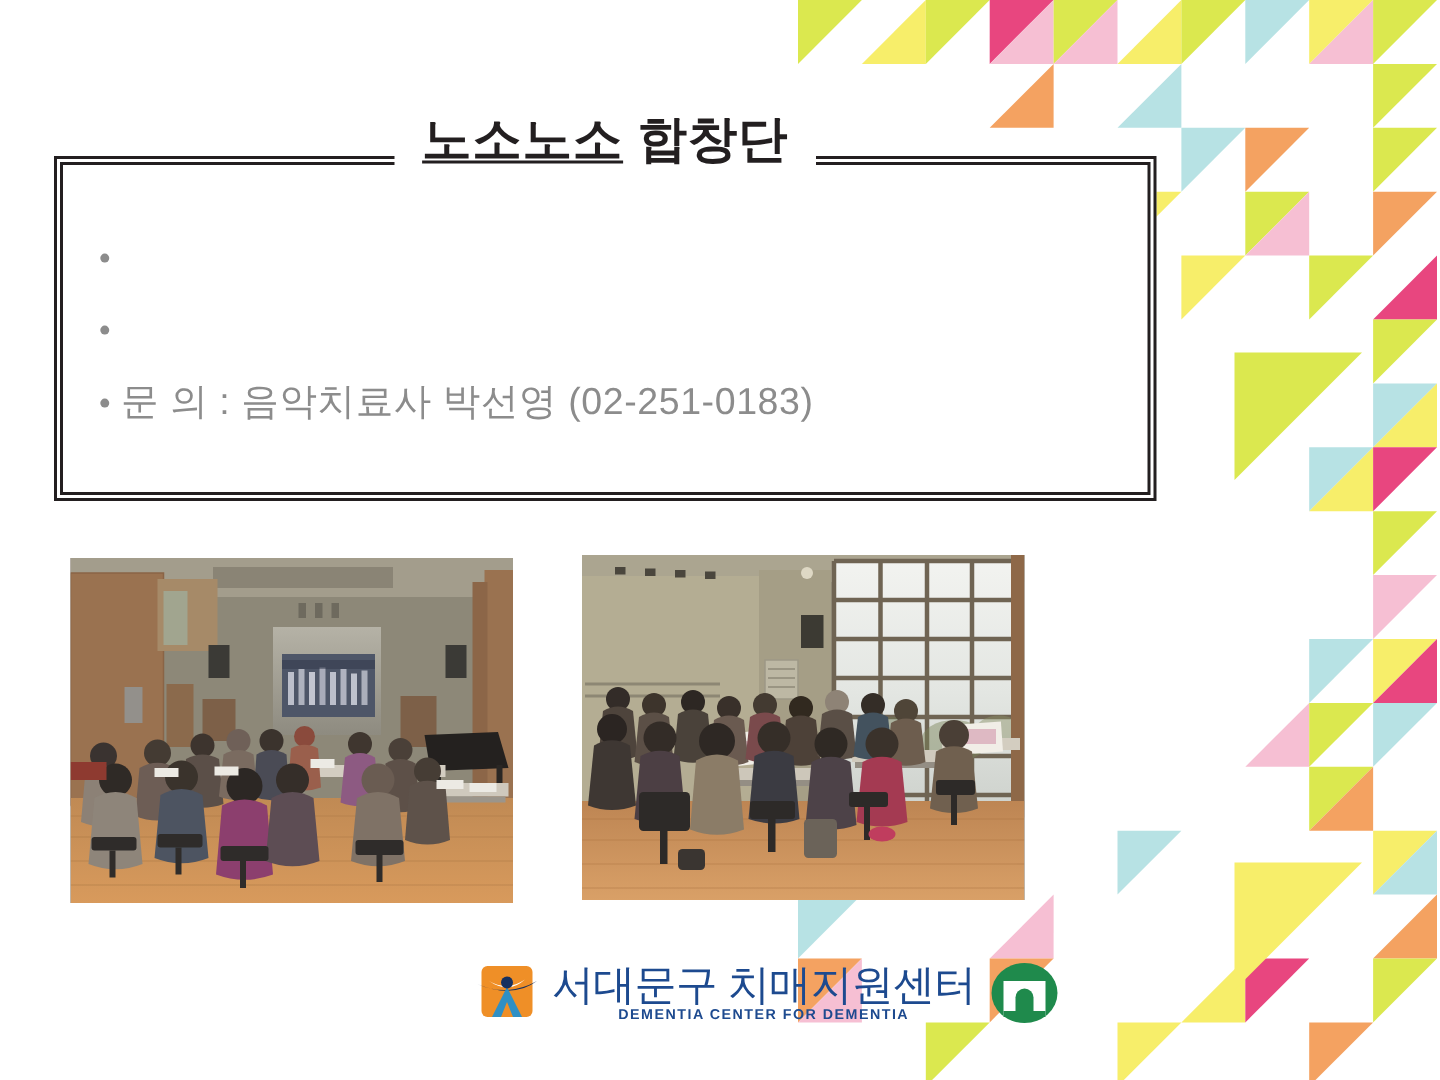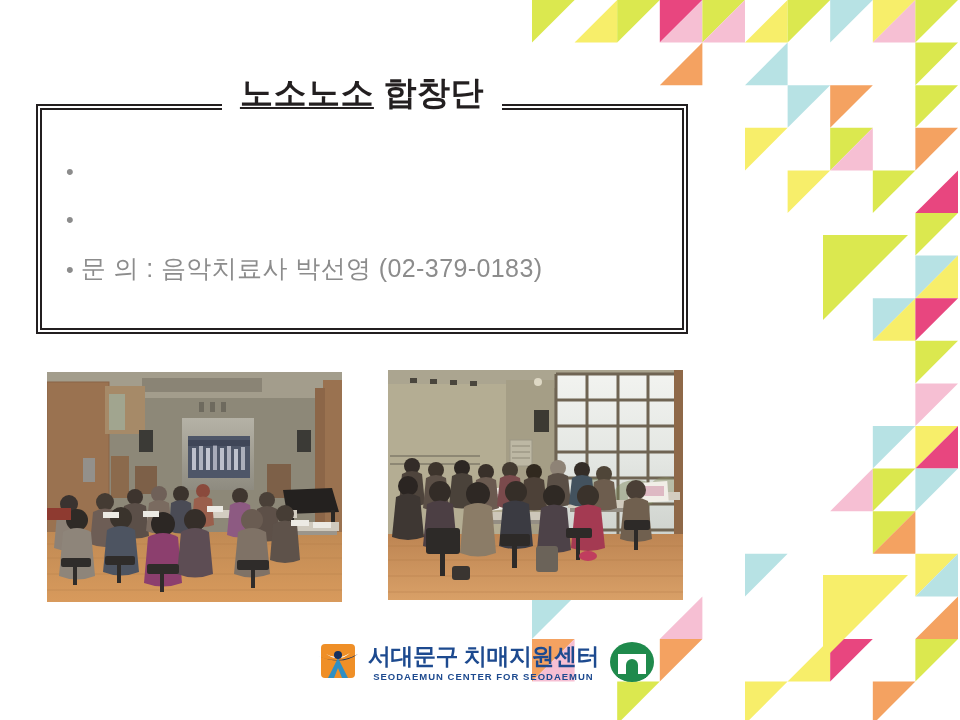--- a/index.html
+++ b/index.html
@@ -21,21 +21,21 @@
     top: 0; right: 0;
     width: 470px; height: 720px;
     pointer-events: none;
   }
   #tri-pattern svg { display: block; width: 100%; height: 100%; }
 
   
   #info-card {
     position: absolute;
     left: 36px; top: 104px;
-    width: 652px; height: 230px;
+    width: 735px; height: 230px;
   }
   #info-card .outer-frame {
     position: absolute; inset: 0;
     border: 2px solid #231f20;
     background: #ffffff;
   }
   #info-card .inner-frame {
     position: absolute; inset: 4px;
     border: 2px solid #231f20;
     background: #ffffff;
@@ -109,21 +109,21 @@
     left: 316px; top: 638px;
     height: 48px;
     display: flex;
     align-items: center;
     gap: 8px;
   }
   #logo-mark { width: 44px; height: 40px; flex: 0 0 auto; }
   #logo-mark svg, #logo-gate svg { display: block; width: 100%; height: 100%; }
   #logo-words { display: flex; flex-direction: column; justify-content: center; }
   #logo-words .kr {
-    font-size: 23px; font-weight: bold; color: #1d4a8f;
+    font-size: 28px; font-weight: normal; color: #1d4a8f;
     letter-spacing: -0.5px; line-height: 29px; white-space: nowrap;
   }
   #logo-words .en {
     font-size: 9.5px; font-weight: bold; color: #1d4a8f;
     letter-spacing: 1.0px; line-height: 12px; white-space: nowrap;
     text-align: center;
   }
   #logo-gate { width: 46px; height: 44px; flex: 0 0 auto; margin-left: 2px; }
 </style>
 </head>
@@ -207,21 +207,21 @@
 
     <div id="card-body">
       <div class="bullet-line bl-0">
         <span class="dot">•</span>
       </div>
       <div class="bullet-line bl-1">
         <span class="dot">•</span>
       </div>
       <div class="bullet-line bl-2">
         <span class="dot">•</span>
-        <span class="txt">문 의 : 음악치료사 박선영 (02-379-0183)</span>
+        <span class="txt">문 의 : 음악치료사 박선영 (02-251-0183)</span>
       </div>
     </div>
   </div>
 
   <div class="photo" id="photo-left">
     <svg viewBox="0 0 295 230" preserveAspectRatio="none">
       <defs>
         <linearGradient id="flr1" x1="0" y1="0" x2="0" y2="1">
           <stop offset="0" stop-color="#c08a54"></stop>
             <stop offset="1" stop-color="#d89a5c"></stop>
@@ -495,21 +495,21 @@
         <rect x="5" y="2" width="34" height="34" rx="4" fill="#ef8f27"></rect>
         <path d="M2 14 q20 9 40 -2 q-16 12 -40 2 z" fill="#16305f"></path>
         <path d="M10 12 q12 7 24 -1 q-11 10 -24 1 z" fill="#ffffff"></path>
         <path d="M22 16 l10 20 l-6 0 l-4 -10 l-4 10 l-6 0 z" fill="#2f8fc4"></path>
         <circle cx="22" cy="13" r="4" fill="#16305f"></circle>
       </svg>
     </div>
 
     <div id="logo-words">
       <div class="kr">서대문구 치매지원센터</div>
-      <div class="en">SEODAEMUN CENTER FOR SEODAEMUN</div>
+      <div class="en">DEMENTIA CENTER FOR DEMENTIA</div>
     </div>
 
     <div id="logo-gate">
       <svg viewBox="0 0 46 44">
         <ellipse cx="23" cy="22" rx="22" ry="20" fill="#1f8a4c"></ellipse>
         <rect x="9" y="14" width="28" height="24" fill="#ffffff"></rect>
         <path d="M9 14 L37 14 L37 10 L9 10 Z" fill="#1f8a4c"></path>
         <rect x="11" y="6" width="5" height="6" fill="#1f8a4c"></rect>
         <rect x="20" y="4" width="6" height="8" fill="#1f8a4c"></rect>
         <rect x="30" y="6" width="5" height="6" fill="#1f8a4c"></rect>

